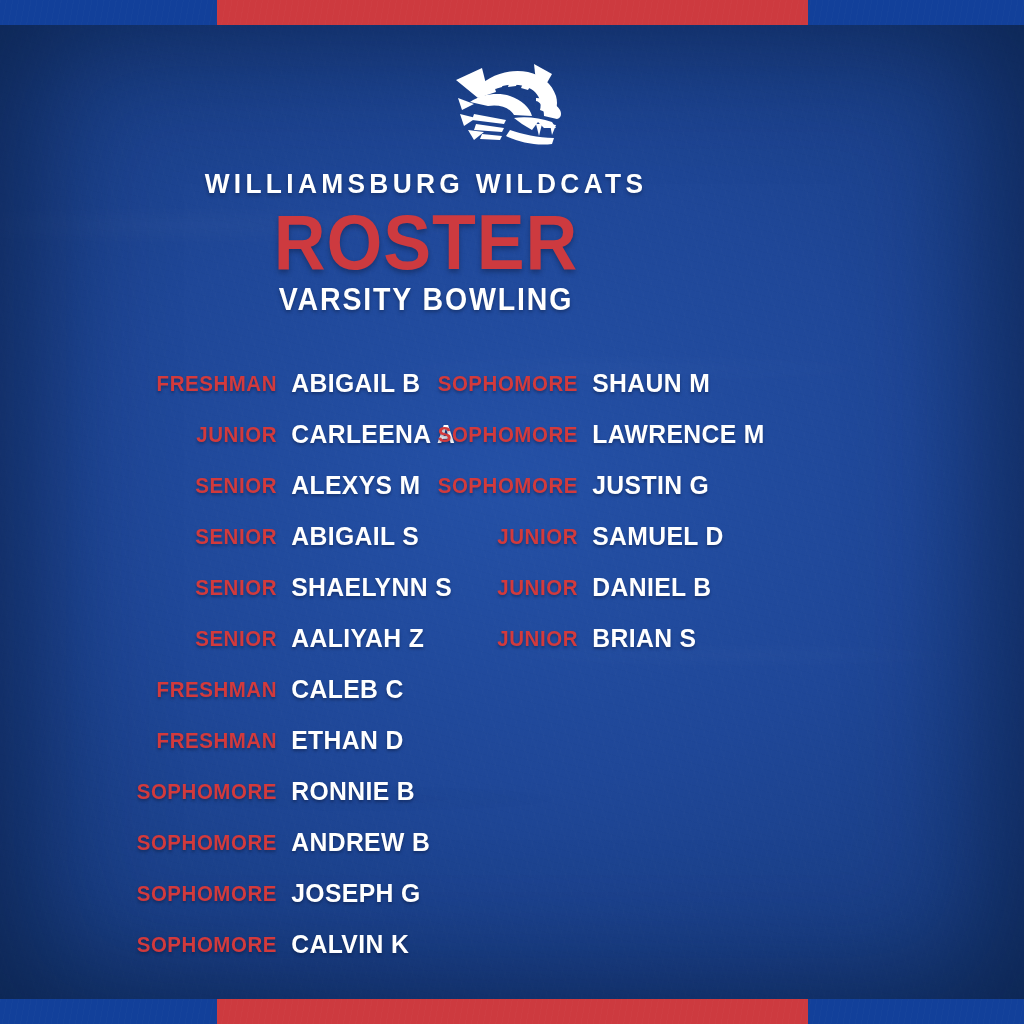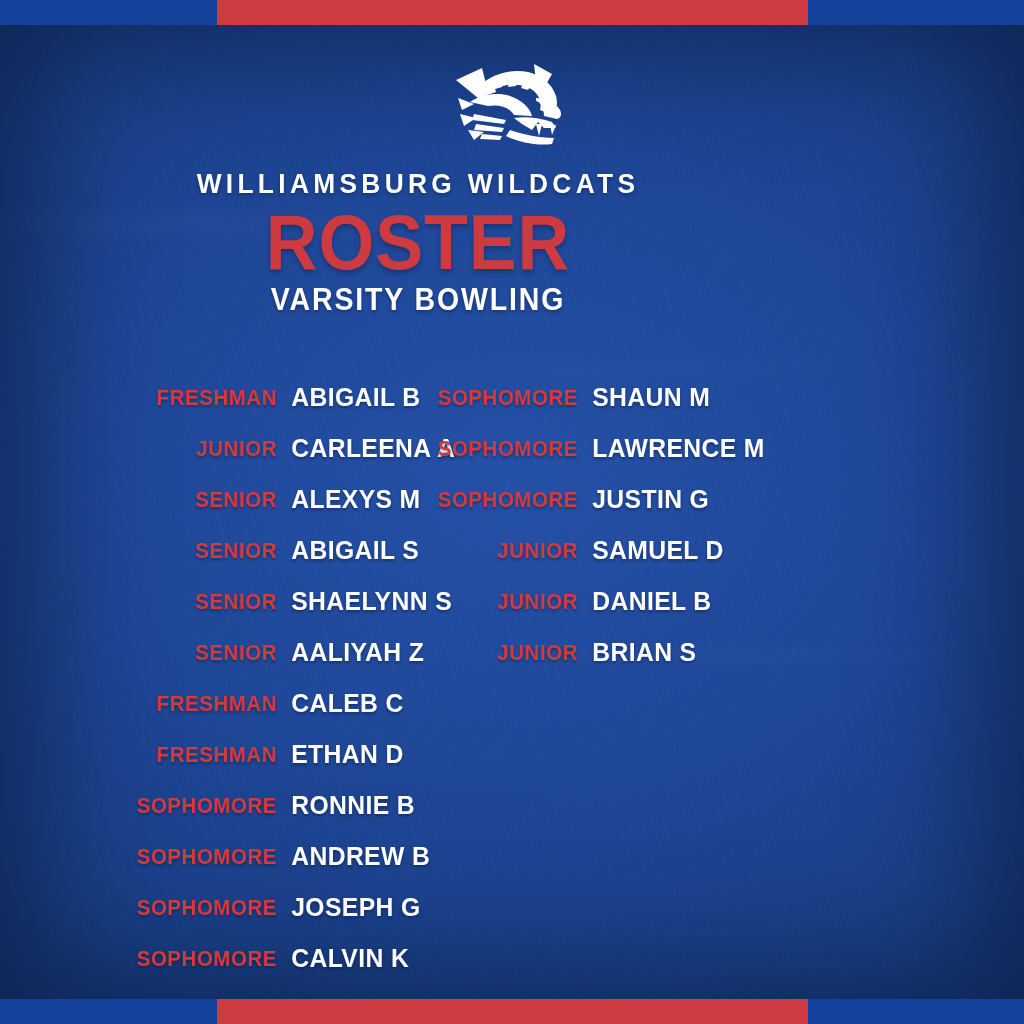--- a/index.html
+++ b/index.html
@@ -50,21 +50,21 @@
     background:repeating-linear-gradient(100deg, rgba(255,255,255,.10) 0px, rgba(255,255,255,.10) 1px, rgba(0,0,0,0) 1px, rgba(0,0,0,0) 6px);}
 
   
   .logo-wrap{
     position:absolute;top:56px;left:0;width:1024px;height:96px;
     display:flex;align-items:center;justify-content:center;z-index:4;
   }
   .logo-wrap svg{display:block;}
 
   
-  .titles{position:absolute;top:168px;left:8px;width:820px;text-align:center;z-index:4;}
+  .titles{position:absolute;top:168px;left:16px;width:820px;text-align:center;z-index:4;}
   .team-name{
     font-size:28px;line-height:32px;font-weight:bold;color:#ffffff;
     letter-spacing:4.6px;transform:scaleX(.94);
     text-shadow:0 2px 4px rgba(8,24,56,.45);
   }
   .roster-word{
     margin-top:6px;
     font-size:78px;line-height:72px;font-weight:bold;color:#cd3a3f;
     letter-spacing:1px;transform:scaleX(.92);
     text-shadow:0 3px 6px rgba(8,20,50,.38);
@@ -73,21 +73,21 @@
     margin-top:5px;
     font-size:31px;line-height:34px;font-weight:bold;color:#ffffff;
     letter-spacing:2.0px;transform:scaleX(.92);
     text-shadow:0 2px 4px rgba(8,24,56,.45);
   }
 
   
   .roster{
     position:absolute;top:358px;left:0;width:1024px;height:620px;z-index:4;
   }
-  .col{position:absolute;top:14px;}
+  .col{position:absolute;top:0;}
   .col-left{left:0;width:446px;}
   .col-right{left:300px;width:460px;}
   .rrow{
     height:51px;display:flex;align-items:center;
     white-space:nowrap;
   }
   .grade{
     flex:0 0 auto;text-align:right;
     font-size:22px;font-weight:bold;color:#d23a3c;
     letter-spacing:.6px;transform:scaleX(.93);transform-origin:right center;

